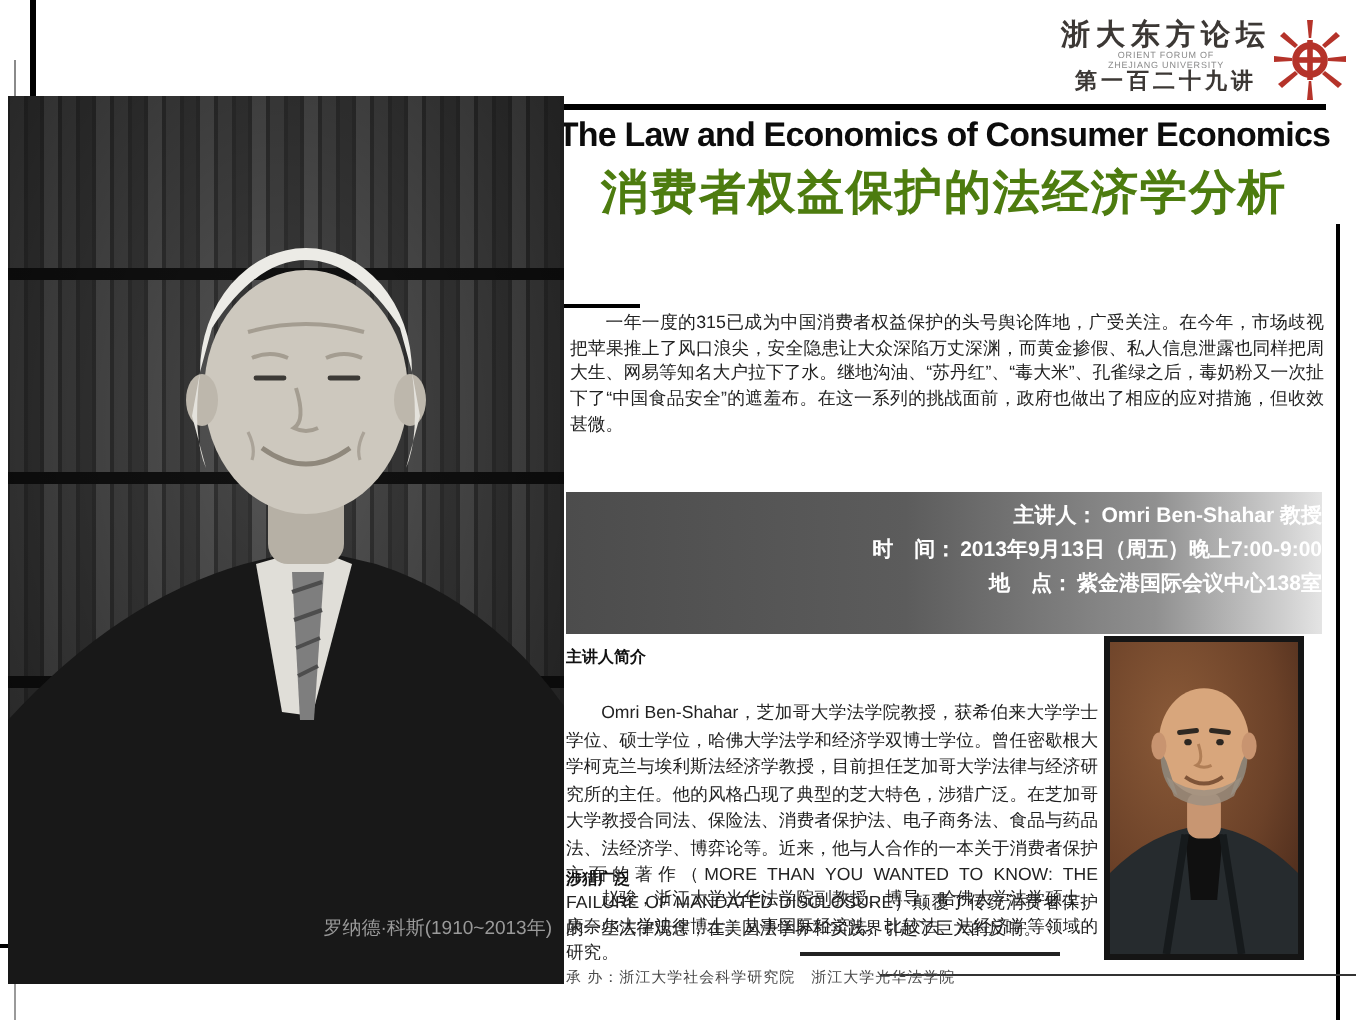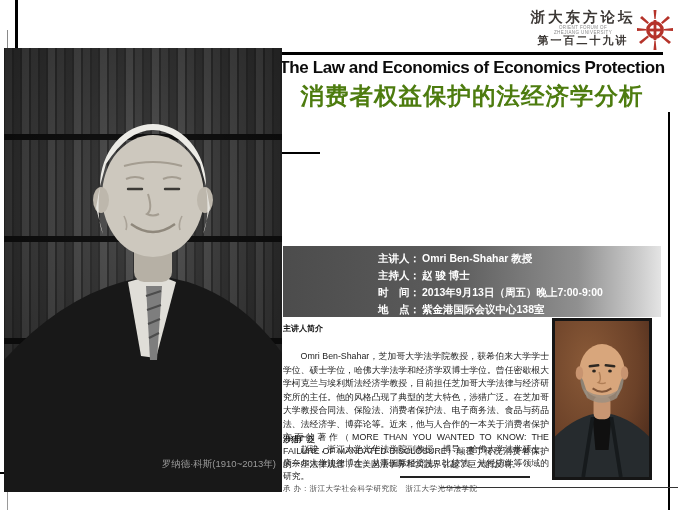--- a/index.html
+++ b/index.html
@@ -28,21 +28,21 @@
 
   
   .intro{position:absolute;left:285px;top:155px;width:377px;
          font-size:8.9px;line-height:12.7px;text-align:justify;color:#222;}
   .intro p{margin:0;text-indent:2em;}
 
   
   .info-block{position:absolute;left:283px;top:246px;width:378px;height:71px;
               background:linear-gradient(90deg,#4c4c4c 0%,#5c5c5c 45%,#909090 78%,#cfcfcf 95%,#e4e4e4 100%);
               color:#fff;font-weight:bold;font-size:10.5px;line-height:17px;
-              padding-top:4px;box-sizing:border-box;}
+              padding-top:4px;box-sizing:border-box;text-align:right;}
   .info-row{padding-left:95px;white-space:nowrap;}
   .info-row .lab{margin-right:2px;}
 
   
   .bio-heading{position:absolute;left:283px;font-size:8px;font-weight:700;color:#111;}
   .bio-text{position:absolute;left:283px;width:266px;margin:0;font-size:8.8px;
             line-height:13.5px;text-align:justify;text-indent:2em;color:#222;}
 
   
   .footer-org{position:absolute;left:283px;top:484px;font-size:7.5px;color:#4a4a4a;
@@ -89,32 +89,30 @@
       <polygon points="36,21 36,18 27,19 27,20.5"></polygon>
       <polygon points="4,34 2,32 10.5,25.5 12,27"></polygon>
       <polygon points="32,34 34,32 25.5,25.5 24,27"></polygon>
       <polygon points="16.5,40 19.5,40 18.6,30.5 17.4,30.5"></polygon>
     </g>
     <circle cx="18" cy="20" r="7.2" fill="none" stroke="#b5332a" stroke-width="3.4"></circle>
     <rect x="16.6" y="10" width="2.8" height="20" fill="#b5332a"></rect>
     <rect x="12" y="18.6" width="12" height="2.8" fill="#b5332a"></rect>
   </svg>
 
-  <div class="title-en">The Law and Economics of Economics Protection</div>
+  <div class="title-en">The Law and Economics of Consumer Economics</div>
   <div class="title-zh">消费者权益保护的法经济学分析</div>
 
   <div class="intro">
+    <p>一年一度的315已成为中国消费者权益保护的头号舆论阵地，广受关注。在今年，市场歧视把苹果推上了风口浪尖，安全隐患让大众深陷万丈深渊，而黄金掺假、私人信息泄露也同样把周大生、网易等知名大户拉下了水。继地沟油、“苏丹红”、“毒大米”、孔雀绿之后，毒奶粉又一次扯下了“中国食品安全”的遮羞布。在这一系列的挑战面前，政府也做出了相应的应对措施，但收效甚微。</p>
   </div>
 
   <div class="info-block">
     <div class="info-row">
       <span class="lab">主讲人：</span><span>Omri Ben-Shahar 教授</span>
-    </div>
-    <div class="info-row">
-      <span class="lab">主持人：</span><span>赵 骏 博士</span>
     </div>
     <div class="info-row">
       <span class="lab">时　间：</span><span>2013年9月13日（周五）晚上7:00-9:00</span>
     </div>
     <div class="info-row">
       <span class="lab">地　点：</span><span>紫金港国际会议中心138室</span>
     </div>
   </div>
 
   <div class="bio-heading" style="top:323px;">主讲人简介</div>

